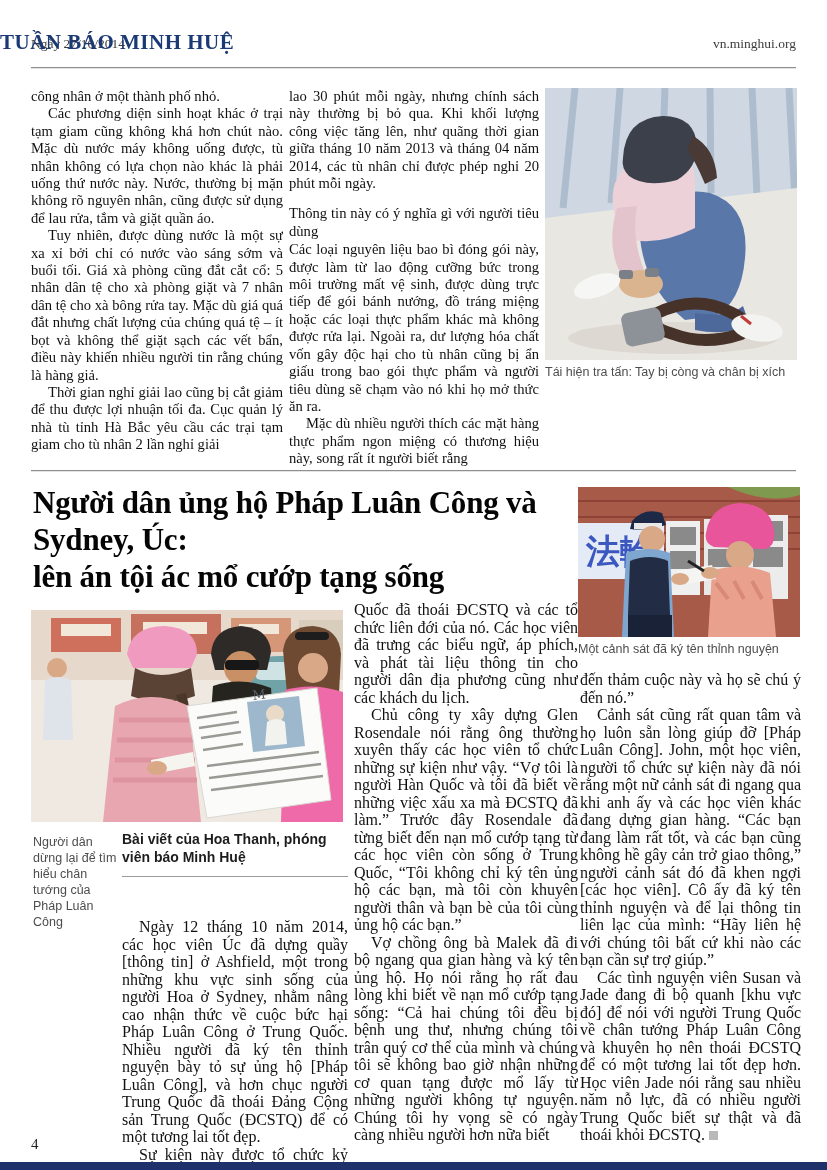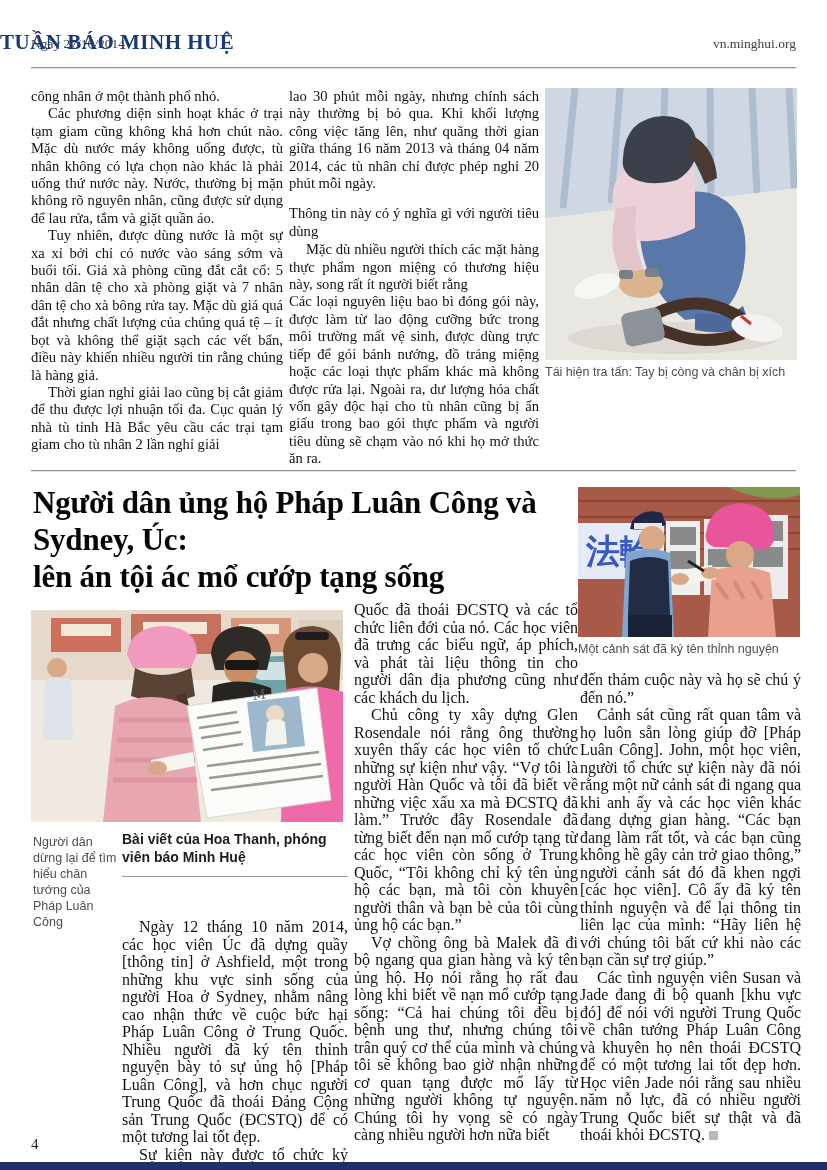--- a/index.html
+++ b/index.html
@@ -62,26 +62,26 @@
 
   <div class="a1col a1c1">
       <p class="para noindent">công nhân ở một thành phố nhỏ.</p>
       <p class="para">Các phương diện sinh hoạt khác ở trại tạm giam cũng không khá hơn chút nào. Mặc dù nước máy không uống được, tù nhân không có lựa chọn nào khác là phải uống thứ nước này. Nước, thường bị mặn không rõ nguyên nhân, cũng được sử dụng để lau rửa, tắm và giặt quần áo.</p>
       <p class="para">Tuy nhiên, được dùng nước là một sự xa xỉ bởi chỉ có nước vào sáng sớm và buổi tối. Giá xà phòng cũng đắt cắt cổ: 5 nhân dân tệ cho xà phòng giặt và 7 nhân dân tệ cho xà bông rửa tay. Mặc dù giá quá đắt nhưng chất lượng của chúng quá tệ – ít bọt và không thể giặt sạch các vết bẩn, điều này khiến nhiều người tin rằng chúng là hàng giả.</p>
       <p class="para">Thời gian nghỉ giải lao cũng bị cắt giảm để thu được lợi nhuận tối đa. Cục quản lý nhà tù tỉnh Hà Bắc yêu cầu các trại tạm giam cho tù nhân 2 lần nghỉ giải</p>
     </div>
 
   <div class="a1col a1c2">
     <div>
-        <p class="para noindent">lao 30 phút mỗi ngày, nhưng chính sách này thường bị bỏ qua. Khi khối lượng công việc tăng lên, như quãng thời gian giữa tháng 16 năm 2013 và tháng 04 năm 2014, các tù nhân chỉ được phép nghỉ 20 phút mỗi ngày.</p>
+        <p class="para noindent">lao 30 phút mỗi ngày, nhưng chính sách này thường bị bỏ qua. Khi khối lượng công việc tăng lên, như quãng thời gian giữa tháng 10 năm 2013 và tháng 04 năm 2014, các tù nhân chỉ được phép nghỉ 20 phút mỗi ngày.</p>
       </div>
     <div class="subhead">Thông tin này có ý nghĩa gì với người tiêu dùng</div>
     <div>
+        <p class="para noindent">Các loại nguyên liệu bao bì đóng gói này, được làm từ lao động cưỡng bức trong môi trường mất vệ sinh, được dùng trực tiếp để gói bánh nướng, đồ tráng miệng hoặc các loại thực phẩm khác mà không được rửa lại. Ngoài ra, dư lượng hóa chất vốn gây độc hại cho tù nhân cũng bị ẩn giấu trong bao gói thực phẩm và người tiêu dùng sẽ chạm vào nó khi họ mở thức ăn ra.</p>
         <p class="para">Mặc dù nhiều người thích các mặt hàng thực phẩm ngon miệng có thương hiệu này, song rất ít người biết rằng</p>
-        <p class="para noindent">Các loại nguyên liệu bao bì đóng gói này, được làm từ lao động cưỡng bức trong môi trường mất vệ sinh, được dùng trực tiếp để gói bánh nướng, đồ tráng miệng hoặc các loại thực phẩm khác mà không được rửa lại. Ngoài ra, dư lượng hóa chất vốn gây độc hại cho tù nhân cũng bị ẩn giấu trong bao gói thực phẩm và người tiêu dùng sẽ chạm vào nó khi họ mở thức ăn ra.</p>
       </div>
   </div>
 
   <div class="a1c3">
     <div class="imgbox">
       <svg width="252" height="272" viewBox="0 0 252 272">
         <rect width="252" height="272" fill="#dde3ea"></rect>
         <rect x="0" y="0" width="252" height="130" fill="#cfd8e2"></rect>
         <g stroke="#aebdcd" stroke-width="7">
           <line x1="30" y1="0" x2="18" y2="120"></line>

